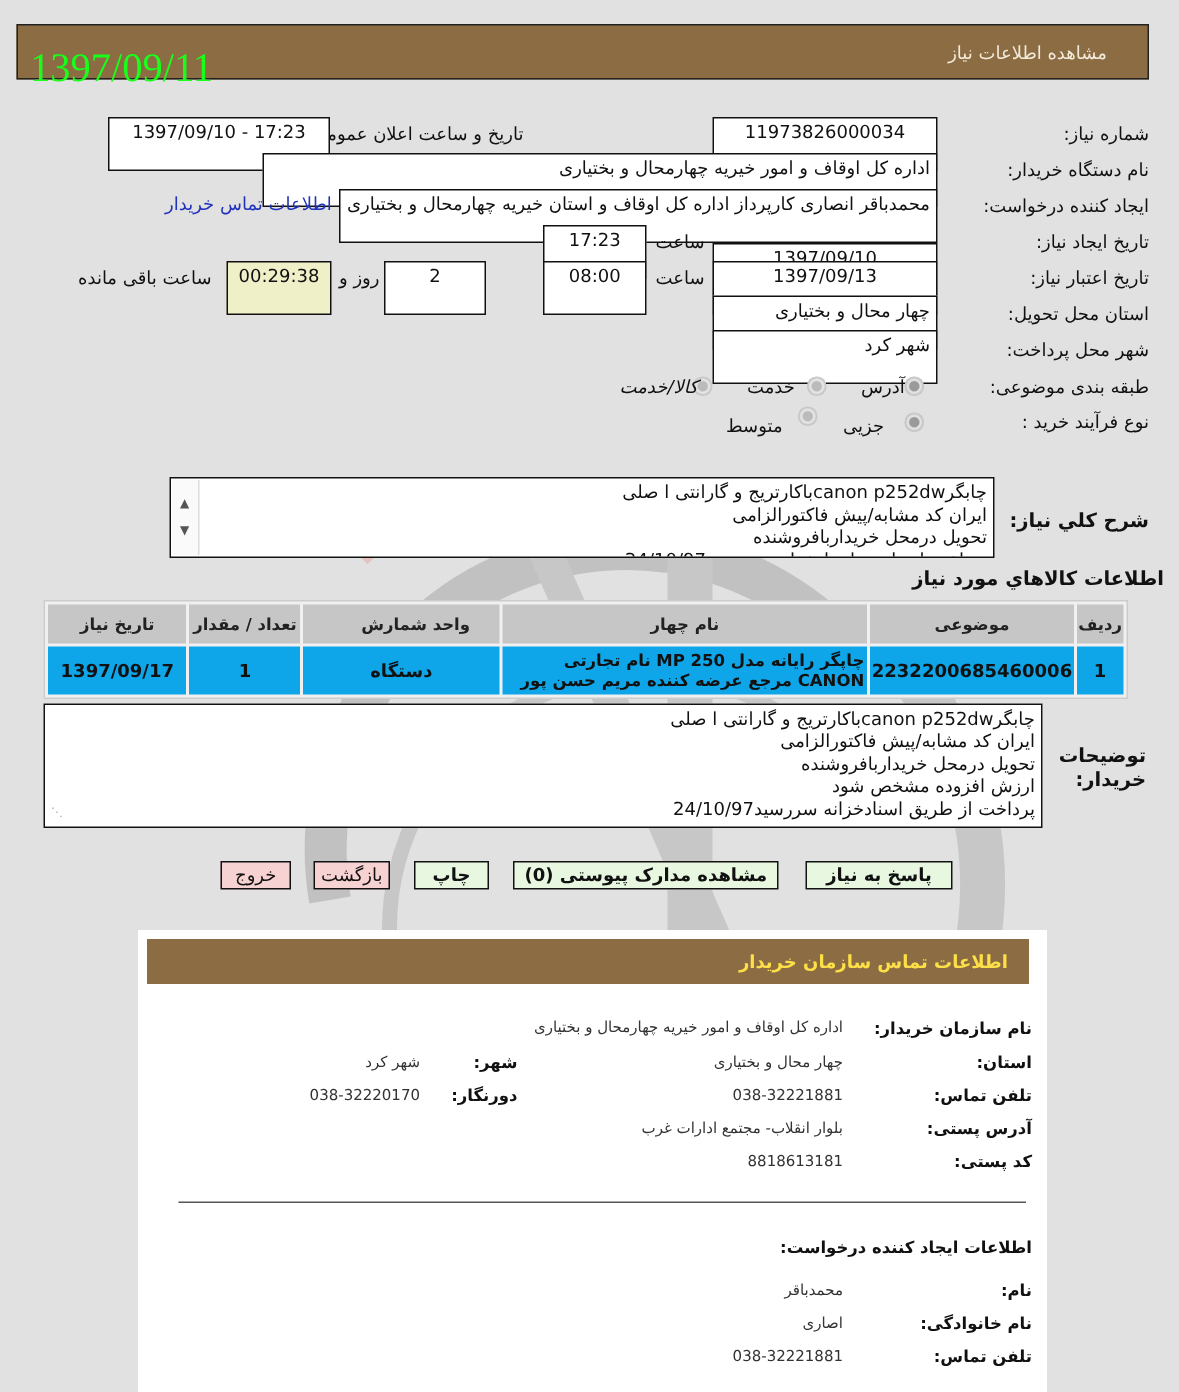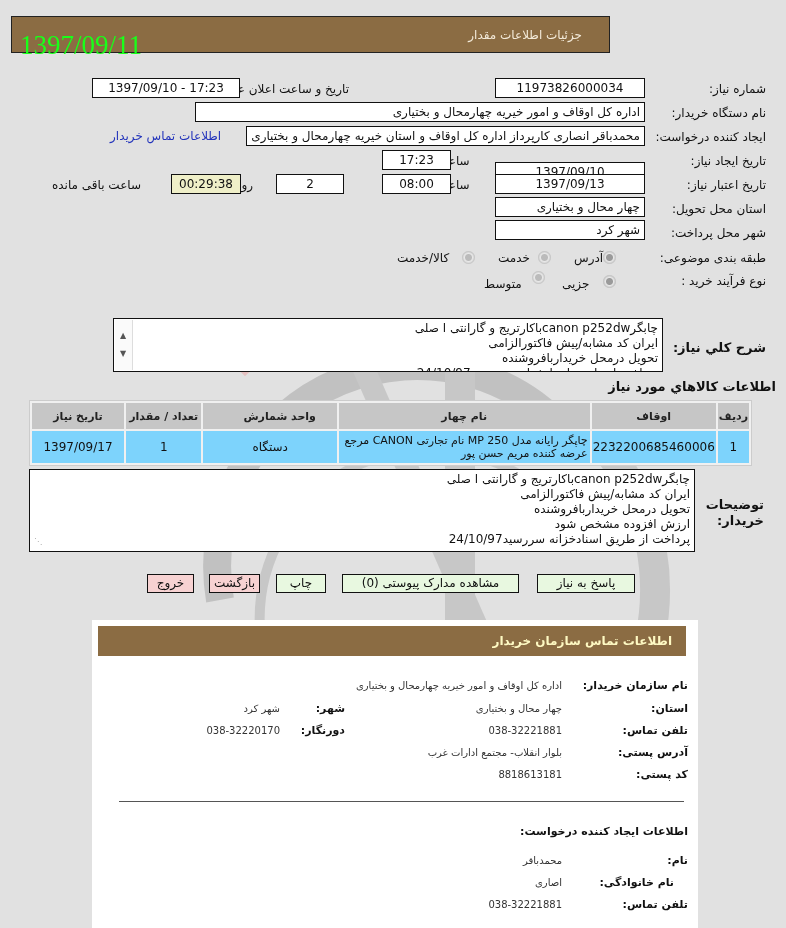--- a/index.html
+++ b/index.html
@@ -2,59 +2,59 @@
 <html><head>
 <meta charset="utf-8">
 <style>
   html, body { margin:0; padding:0; }
   body {
     width:786px; height:928px; background:#e1e1e1; position:relative; overflow:hidden;
     font-family:"DejaVu Sans", sans-serif; font-size:12px; color:#111;
   }
   .abs { position:absolute; }
   
-  .hdr { left:11px; top:16px; width:599px; height:37px; background:#8b6c43; border:1px solid #222; box-sizing:border-box; }
+  .hdr { left:11px; top:16px; width:755px; height:37px; background:#8b6c43; border:1px solid #222; box-sizing:border-box; }
   .hdr-title { right:27px; top:11px; color:#f3ead9; font-size:12px; direction:rtl; }
   .hdr-date { left:8px; top:13px; color:#19ff19; font-family:"Liberation Serif", serif; font-size:27px; line-height:30px; }
   
   .lbl { font-size:12px; direction:rtl; text-align:right; color:#111; white-space:nowrap; }
-  .box { background:#fff; border:1px solid #111; box-sizing:border-box; height:20px; line-height:18px; font-size:12px; white-space:nowrap; overflow:hidden; direction:rtl; padding:0 4px;margin-left:20px; }
+  .box { background:#fff; border:1px solid #111; box-sizing:border-box; height:36px; line-height:18px; font-size:12px; white-space:nowrap; overflow:hidden; direction:rtl; padding:0 4px; }
   .box.c { text-align:center; }
   .box.yellow { background:#efefc8; }
   .link { color:#2233bb; font-size:12px; direction:rtl; white-space:nowrap; cursor:pointer; }
   .radio { width:13px; height:13px; border-radius:50%; background:radial-gradient(circle at 50% 50%, #bbb 0 3px, #e8e8e8 4px, #d0d0d0 6px); box-shadow:0 0 0 1px #c8c8c8 inset; }
   .radio.on { background:radial-gradient(circle at 50% 50%, #9a9a9a 0 3px, #e8e8e8 4px, #c8c8c8 6px); }
   .bold { font-weight:bold; }
   
   .ta { background:#fff; border:1px solid #111; box-sizing:border-box; overflow:hidden; direction:rtl; font-size:12px; line-height:15px; padding:2px 4px; }
   .sb { left:1px; top:1px; width:18px; background:#fafafa; border-right:1px solid #ddd; box-sizing:border-box; }
   
   table.items { border-collapse:separate; border-spacing:2px; background:#f0f0f0; border:1px solid #ccc; direction:rtl; }
   table.items th { background:#c6c6c6; font-size:11px; font-weight:bold; height:24px; color:#222; }
-  table.items td { background:#7dd3fc; font-size:12px; text-align:center; height:30px; }
+  table.items td { background:#0ea5e9; font-size:12px; text-align:center; height:30px;font-weight:bold; }
   
   .btn { height:19px; box-sizing:border-box; border:1px solid #111; font-size:12px; text-align:center; line-height:17px; direction:rtl; cursor:pointer; white-space:nowrap; overflow:hidden; }
-  .btn.green { background:#e8f8e0; }
+  .btn.green { background:#e8f8e0;font-weight:bold; }
   .btn.pink { background:#f7d2d2; }
   
   .panel { left:92px; top:620px; width:606px; height:308px; background:#fff; }
   .panel-hdr { left:6px; top:6px; width:588px; height:30px; background:#8b6c43; }
-  .panel-hdr span { position:absolute; right:14px; top:8px; color:#fef9c3; font-weight:bold; font-size:12px; direction:rtl; }
+  .panel-hdr span { position:absolute; right:14px; top:8px; color:#fde047; font-weight:bold; font-size:12px; direction:rtl; }
   .pl { font-size:11px; font-weight:bold; direction:rtl; white-space:nowrap; }
   .pv { font-size:10px; color:#333; direction:rtl; white-space:nowrap; }
   .hr { height:1px; background:#555; }
   
   .wm { left:160px; top:300px; width:520px; height:520px; pointer-events:none; opacity:0.35; }
 </style>
 </head>
 <body>
 
 <div class="abs hdr">
   <div class="abs hdr-date">1397/09/11</div>
-  <div class="abs hdr-title">جزئیات اطلاعات مقدار</div>
+  <div class="abs hdr-title">مشاهده اطلاعات نیاز</div>
 </div>
 
 <svg class="abs wm" viewBox="0 0 520 520">
   <path d="M60,300 A200,200 0 0 1 420,150" fill="none" stroke="#888" stroke-width="28"></path>
   <path d="M100,330 A170,170 0 0 1 380,190" fill="none" stroke="#999" stroke-width="10"></path>
   <path d="M300,40 L300,480" stroke="#999" stroke-width="30"></path>
   <path d="M200,60 L380,470" stroke="#999" stroke-width="22"></path>
   <path d="M420,120 A230,230 0 0 1 420,460" fill="none" stroke="#999" stroke-width="30"></path>
   <rect x="70" y="40" width="30" height="30" fill="#e88" transform="rotate(45 85 55)"></rect>
 </svg>
@@ -89,21 +89,21 @@
 <div class="abs box" style="left:475px;top:197px;width:150px;">چهار محال و بختیاری</div>
 <div class="abs lbl" style="right:20px;top:226px;">شهر محل پرداخت:</div>
 <div class="abs box" style="left:475px;top:220px;width:150px;">شهر کرد</div>
 
 <div class="abs lbl" style="right:20px;top:251px;">طبقه بندی موضوعی:</div>
 <div class="abs radio on" style="left:603px;top:251px;"></div>
 <div class="abs lbl" style="left:574px;top:251px;">آدرس</div>
 <div class="abs radio" style="left:538px;top:251px;"></div>
 <div class="abs lbl" style="left:498px;top:251px;">خدمت</div>
 <div class="abs radio" style="left:462px;top:251px;"></div>
-<div class="abs lbl" style="left:397px;top:251px;">کالا/خدمت</div>
+<div class="abs lbl" style="left:413px;top:251px;font-style:italic;">کالا/خدمت</div>
 
 <div class="abs lbl" style="right:20px;top:274px;">نوع فرآیند خرید :</div>
 <div class="abs radio on" style="left:603px;top:275px;"></div>
 <div class="abs lbl" style="left:562px;top:277px;">جزیی</div>
 <div class="abs radio" style="left:532px;top:271px;"></div>
 <div class="abs lbl" style="left:484px;top:277px;">متوسط</div>
 
 <div class="abs lbl bold" style="right:20px;top:340px;font-size:13px;">شرح کلي نياز:</div>
 <div class="abs ta" style="left:113px;top:318px;width:550px;height:54px;">
   <div>چابگرcanon p252dwباکارتریج و گارانتی ا صلی</div>
@@ -114,21 +114,21 @@
     <div style="position:absolute;left:5px;top:8px;font-size:8px;color:#555;">▲</div>
     <div style="position:absolute;left:5px;top:26px;font-size:8px;color:#555;">▼</div>
   </div>
 </div>
 
 <div class="abs lbl bold" style="right:10px;top:379px;font-size:13px;">اطلاعات کالاهاي مورد نياز</div>
 <table class="abs items" style="left:29px;top:400px;width:723px;">
   <thead>
     <tr>
       <th style="width:22px;">ردیف</th>
-      <th style="width:113px;">اوقاف</th>
+      <th style="width:113px;">موضوعی</th>
       <th style="width:290px;">نام چهار</th>
       <th style="width:126px;padding-left:20px;">واحد شمارش</th>
       <th style="width:82px;">تعداد / مقدار</th>
       <th style="width:94px;">تاریخ نیاز</th>
     </tr>
   </thead>
   <tbody>
     <tr>
       <td>1</td>
       <td>2232200685460006</td>
@@ -180,18 +180,18 @@
   <div class="abs pl" style="right:10px;top:148px;">کد پستی:</div>
   <div class="abs pv" style="right:136px;top:149px;">8818613181</div>
 
   <div class="abs hr" style="left:27px;top:181px;width:565px;"></div>
 
   <div class="abs pl" style="right:10px;top:205px;">اطلاعات ایجاد کننده درخواست:</div>
 
   <div class="abs pl" style="right:10px;top:234px;">نام:</div>
   <div class="abs pv" style="right:136px;top:235px;">محمدباقر</div>
 
-  <div class="abs pl" style="right:24px;top:256px;">نام خانوادگی:</div>
+  <div class="abs pl" style="right:10px;top:256px;">نام خانوادگی:</div>
   <div class="abs pv" style="right:136px;top:257px;">اصاری</div>
 
   <div class="abs pl" style="right:10px;top:278px;">تلفن تماس:</div>
   <div class="abs pv" style="right:136px;top:279px;">038-32221881</div>
 </div>
 
 </body></html>

